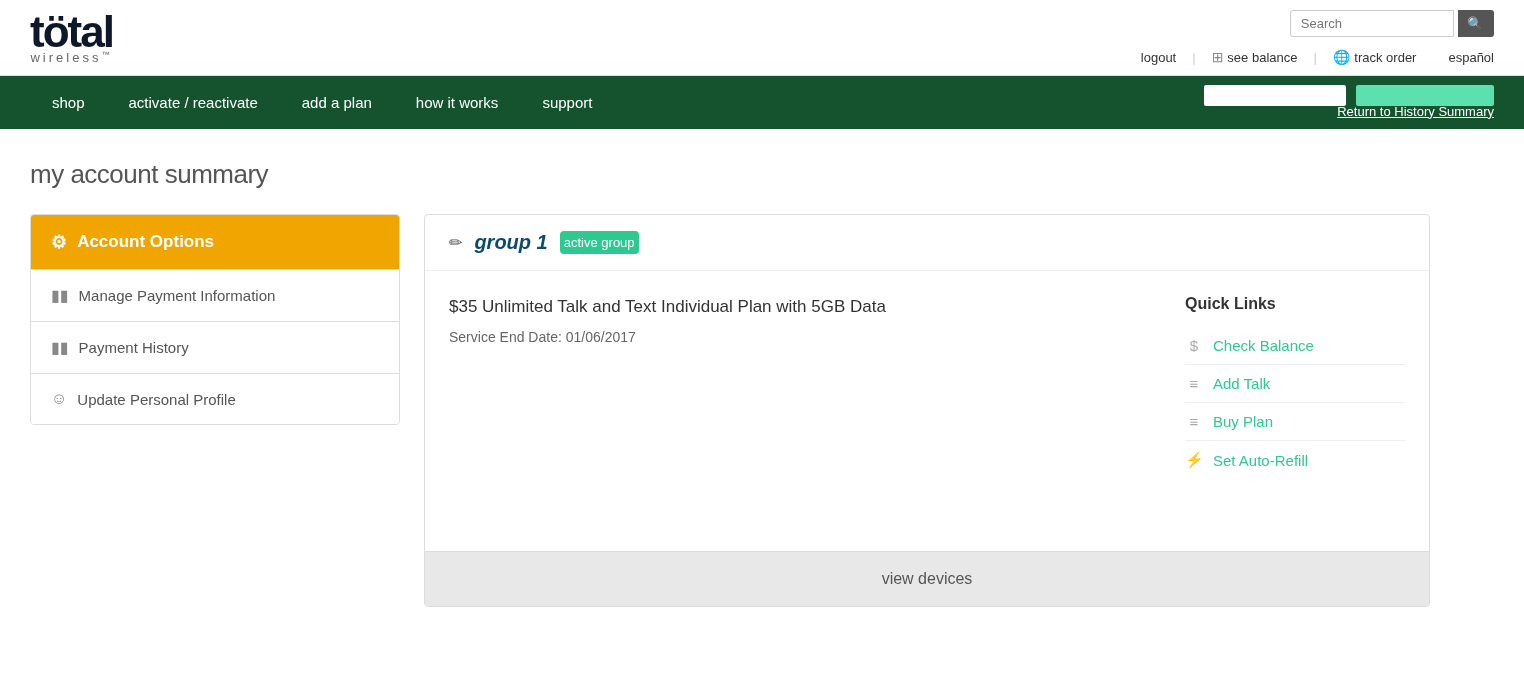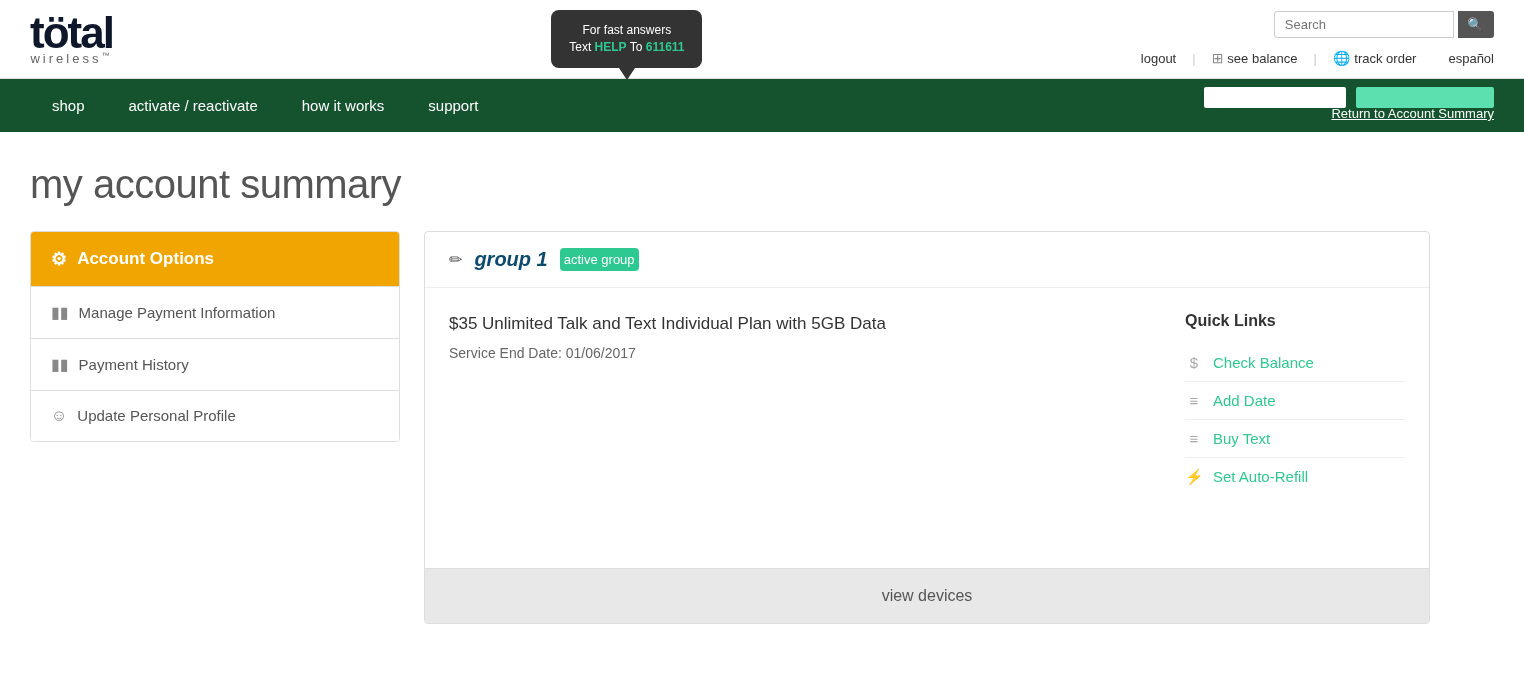--- a/index.html
+++ b/index.html
@@ -61,21 +61,21 @@
     .search-bar {
       display: flex;
       align-items: center;
       gap: 4px;
     }
     .search-input {
       border: 1px solid #ccc;
       border-radius: 3px 0 0 3px;
       padding: 5px 10px;
       font-size: 13px;
-      width: 180px;
+      width: 164px;
     }
     .search-btn {
       background: #555;
       color: #fff;
       border: none;
       padding: 6px 10px;
       border-radius: 0 3px 3px 0;
       cursor: pointer;
       font-size: 13px;
     }
@@ -121,21 +121,21 @@
       text-decoration: underline;
       cursor: pointer;
     }
 
     
     .main-content {
       padding: 30px 30px 30px 30px;
       max-width: 1460px;
     }
     .page-title {
-      font-size: 40px;
+      font-size: 26px;
       font-weight: 300;
       color: #555;
       margin-bottom: 24px;
       letter-spacing: -0.5px;
     }
 
     .content-layout {
       display: flex;
       gap: 24px;
       align-items: flex-start;
@@ -284,29 +284,20 @@
 
   <div class="logo-img">
     <div style="font-size:44px; font-weight:900; color:#0f172a; font-family:'Arial Black',Arial,sans-serif; line-height:1; letter-spacing:-2px;">
       t<span style="display:inline-block; position:relative;">ö</span>tal
     </div>
     <div style="font-size:13px; color:#666; letter-spacing:3px; margin-top:-4px;">
       <span>wireless</span><sup style="font-size:8px;">™</sup>
     </div>
   </div>
 
-  <div class="tooltip-bubble">
-    <div class="help-text">
-      <span>For fast answers</span><br>
-      <span>Text</span>
-      <span class="help-number">HELP</span>
-      <span>To</span>
-      <span class="help-number">611611</span>
-    </div>
-  </div>
 
   <div class="header-right">
 
     <div style="display:flex; align-items:center; gap:16px; margin-bottom:6px;">
       <div class="search-bar">
         <input class="search-input" type="text" placeholder="Search" style="">
         <button class="search-btn">🔍</button>
       </div>
     </div>
     <div class="header-top-links">
@@ -324,29 +315,30 @@
       <br>
       <a style="color:#333; text-decoration:none;">español</a>
     </div>
   </div>
 </div>
 
 <nav class="nav-bar">
   <div class="nav-links">
     <a>shop</a>
     <a>activate / reactivate</a>
+    <a>add a plan</a>
     <a>how it works</a>
     <a>support</a>
   </div>
   <div class="nav-right">
     <div class="nav-welcome">
       <span>Welcome</span>
       <span style="background:#5ce0b0; color:#5ce0b0; padding:2px 50px; margin-left:6px; border-radius:2px;">&nbsp;&nbsp;&nbsp;&nbsp;&nbsp;&nbsp;&nbsp;&nbsp;&nbsp;</span>
     </div>
-    <div class="nav-return">Return to Account Summary</div>
+    <div class="nav-return">Return to History Summary</div>
   </div>
 </nav>
 
 <div class="main-content">
   <h1 class="page-title">my account summary</h1>
 
   <div class="content-layout">
 
     <div class="sidebar">
       <div class="sidebar-header">
@@ -383,25 +375,25 @@
 
         <div class="quick-links">
           <div class="quick-links-title">Quick Links</div>
 
           <a class="quick-link-item">
             <span class="quick-link-icon">$</span>
             <span>Check Balance</span>
           </a>
           <a class="quick-link-item">
             <span class="quick-link-icon">≡</span>
-            <span>Add Date</span>
+            <span>Add Talk</span>
           </a>
           <a class="quick-link-item">
             <span class="quick-link-icon">≡</span>
-            <span>Buy Text</span>
+            <span>Buy Plan</span>
           </a>
           <a class="quick-link-item">
             <span class="quick-link-icon">⚡</span>
             <span>Set Auto-Refill</span>
           </a>
         </div>
       </div>
 
       <div class="view-devices-bar">view devices</div>
     </div>

